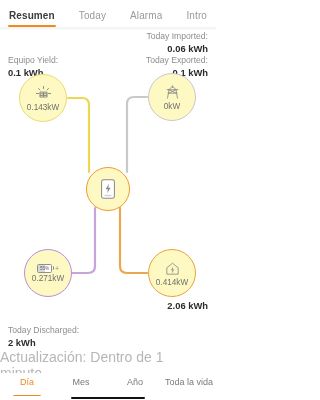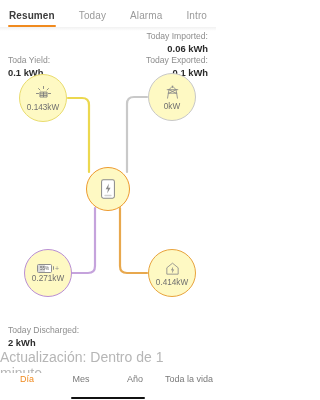--- a/index.html
+++ b/index.html
@@ -86,21 +86,21 @@
   }
   #update-sep { position:absolute; top:373px; left:0; width:216px; height:1px; background:#ececec; }
 
   
   .botbar {
     position:absolute; bottom:4px; left:0; width:216px; height:23px;
     display:flex; align-items:center; background:#fff;
   }
   .botbar .btab {
     flex:1; text-align:center; font-size:9px; color:#7a7a7a;
-    position:relative; padding:4px 0 16px 0; white-space:nowrap;
+    position:relative; padding:4px 0 10px 0; white-space:nowrap;
   }
   .botbar .btab.active { color:#f08a1e; }
   .botbar .btab.active::after {
     content:""; position:absolute; left:24%; right:24%; bottom:0;
     height:2px; background:#f08a1e; border-radius:1px;
   }
   #home-indicator {
     position:absolute; bottom:0; left:0; width:216px; height:4px; background:#fff;
   }
   #home-indicator i {
@@ -125,31 +125,32 @@
     <div class="lbl">Today Imported:</div>
     <div class="val">0.06 kWh</div>
   </div>
 
   <div class="stat right" id="stat-exported">
     <div class="lbl">Today Exported:</div>
     <div class="val">0.1 kWh</div>
   </div>
 
   <div class="stat" id="stat-yield">
-    <div class="lbl">Toda Yield:</div>
+    <div class="lbl">Equipo Yield:</div>
     <div class="val">0.1 kWh</div>
   </div>
 
 
   <div class="stat" id="stat-discharged">
     <div class="lbl">Today Discharged:</div>
     <div class="val">2 kWh</div>
   </div>
 
   <div class="stat right" id="stat-consume">
+    <div class="val">2.06 kWh</div>
   </div>
 
   <svg id="diagram" viewBox="0 0 216 360">
 
     <path d="M 68 98 L 82 98 Q 89 98 89 105 L 89 172" fill="none" stroke="#ecd84f" stroke-width="2.2" stroke-linecap="round"></path>
 
     <path d="M 147 97 L 134 97 Q 127 97 127 104 L 127 172" fill="none" stroke="#c9c9c9" stroke-width="2.2" stroke-linecap="round"></path>
 
     <path d="M 95 208 L 95 266 Q 95 273 88 273 L 69 273" fill="none" stroke="#c5a3dc" stroke-width="2.2" stroke-linecap="round"></path>
 

